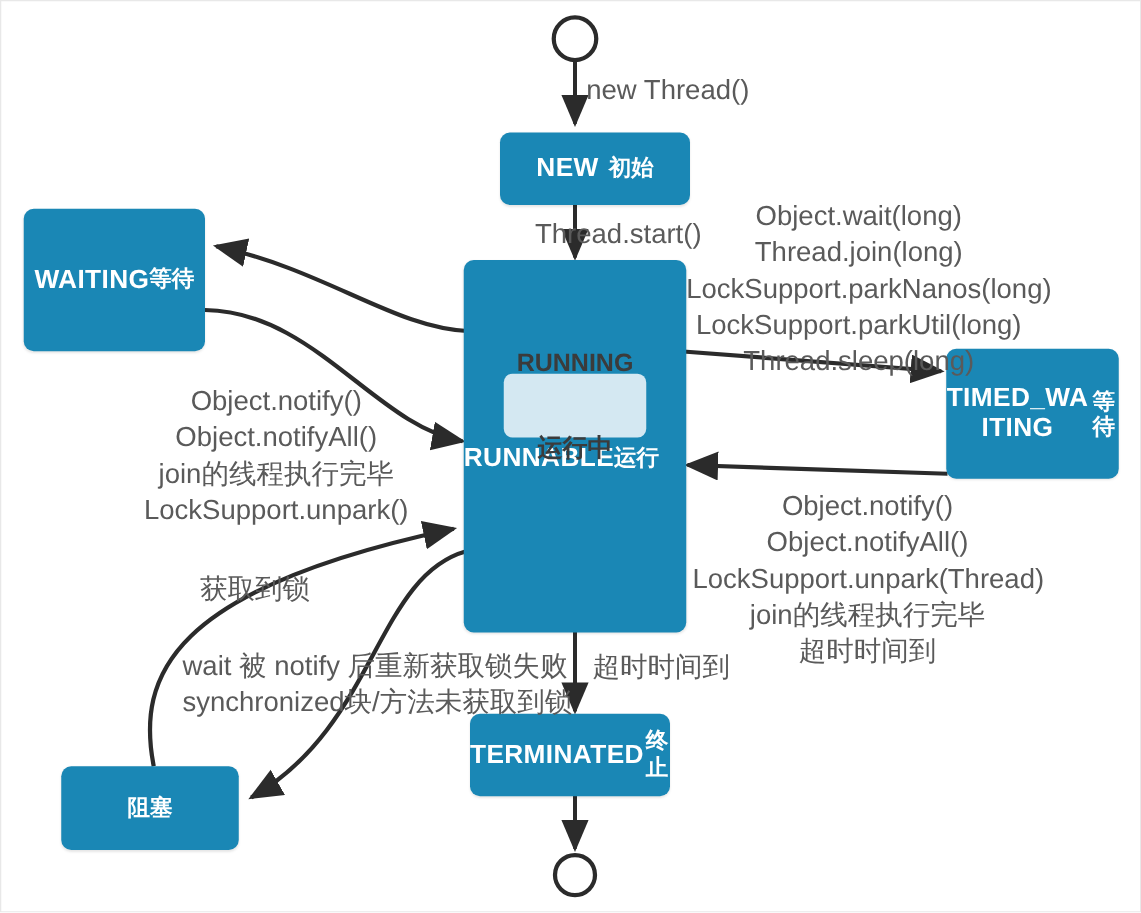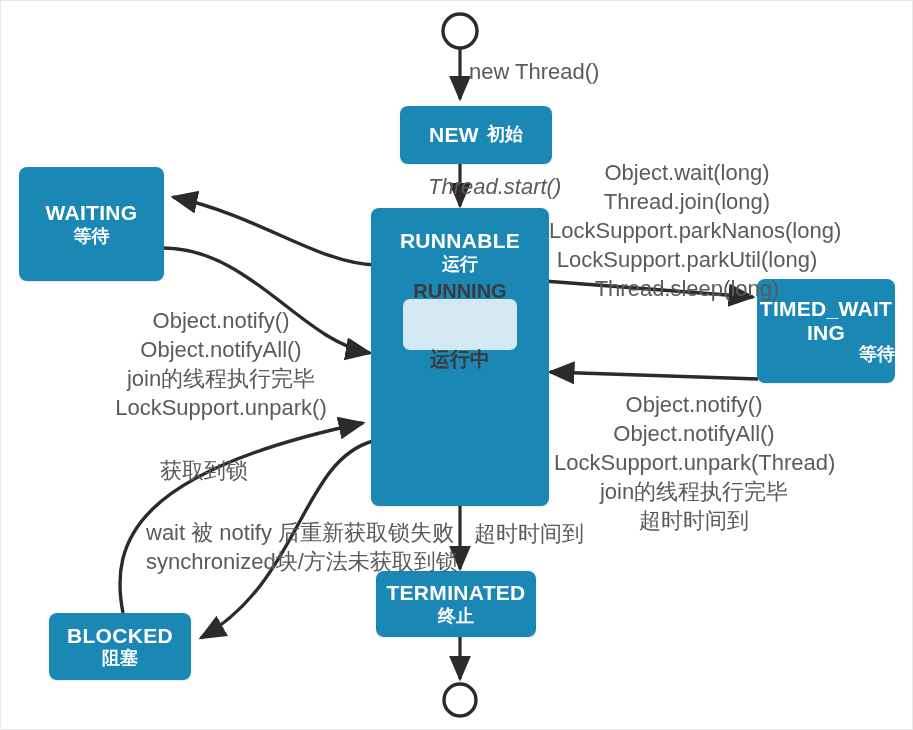--- a/index.html
+++ b/index.html
@@ -24,21 +24,21 @@
     height: 730px;
     pointer-events: none;
   }
   
   .state-box {
     position: absolute;
     background: #1a87b5;
     border-radius: 8px;
     color: #ffffff;
     display: flex;
-    flex-direction: column;
+    flex-direction: row;
     align-items: center;
     justify-content: center;
     font-weight: bold;
     text-align: center;
     line-height: 1.22;
     box-shadow: 0 1px 2px rgba(0,0,0,0.10);
     z-index: 3;
   }
   .state-box .en { font-size: 21px; letter-spacing: 0.3px; }
   .state-box .cn { font-size: 18px; }
@@ -131,38 +131,37 @@
     <span class="en">RUNNING</span>
     <span class="cn">运行中</span>
   </div>
 
 
   <div class="state-box" style="left:18px; top:166px; width:145px; height:114px;">
     <span class="en">WAITING</span>
     <span class="cn">等待</span>
   </div>
 
-  <div class="state-box" style="left:756px; top:278px; width:138px; height:104px; padding:0 0; box-sizing:border-box; line-height:1.12;align-items:flex-end;">
+  <div class="state-box" style="left:756px; top:278px; width:138px; height:104px; padding:0 0; box-sizing:border-box; line-height:1.12;">
     <span class="en" style="word-break:break-all;">TIMED_WAITING</span>
     <span class="cn">等待</span>
   </div>
 
   <div class="state-box" style="left:48px; top:612px; width:142px; height:67px;">
-    <span class="en">BLOCKED</span>
     <span class="cn">阻塞</span>
   </div>
 
   <div class="state-box" style="left:375px; top:570px; width:160px; height:66px;">
     <span class="en">TERMINATED</span>
     <span class="cn">终止</span>
   </div>
 
   <div class="label lft" style="left:468px; top:56px;">new Thread()</div>
 
-  <div class="label lft" style="left:427px; top:171px;font-style:italic;">Thread.start()</div>
+  <div class="label lft" style="left:427px; top:171px;">Thread.start()</div>
 
 
   <div class="label ctr" style="left:97px; top:305px; width:246px;">Object.notify()
 Object.notifyAll()
 join的线程执行完毕
 LockSupport.unpark()</div>
 
   <div class="label ctr" style="left:548px; top:157px; width:276px;">Object.wait(long)
 Thread.join(long)
 LockSupport.parkNanos(long)

